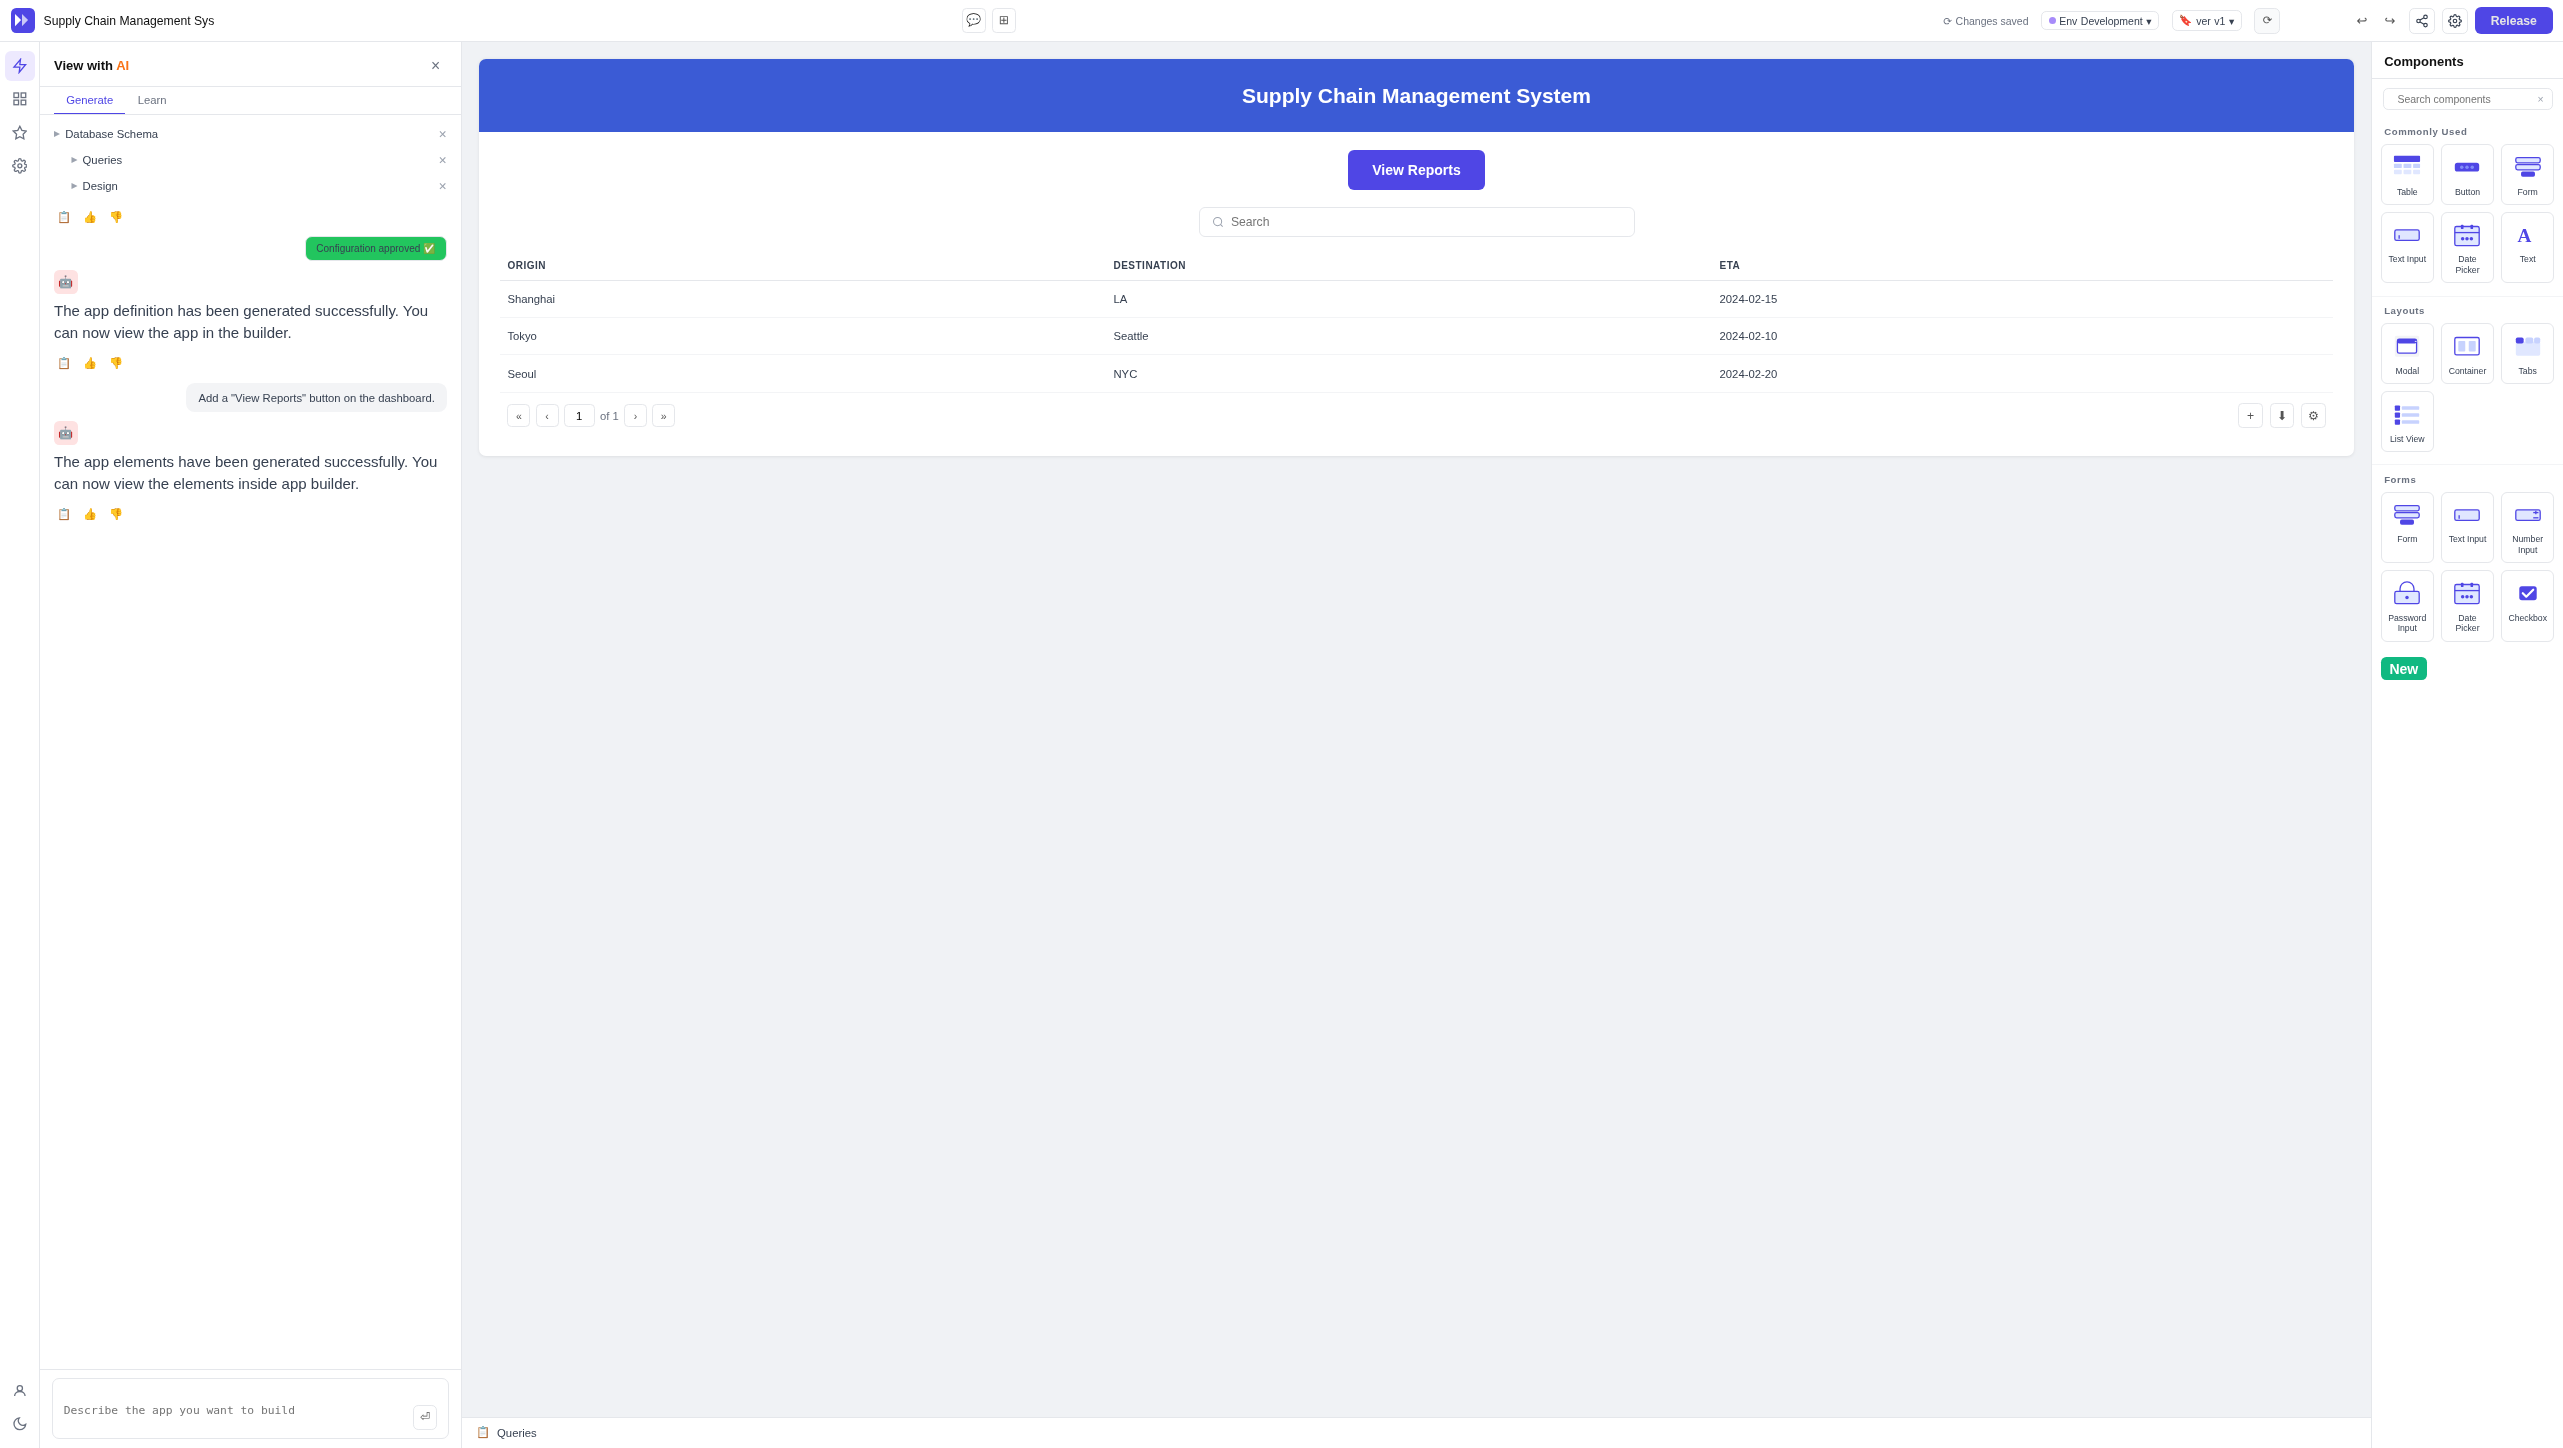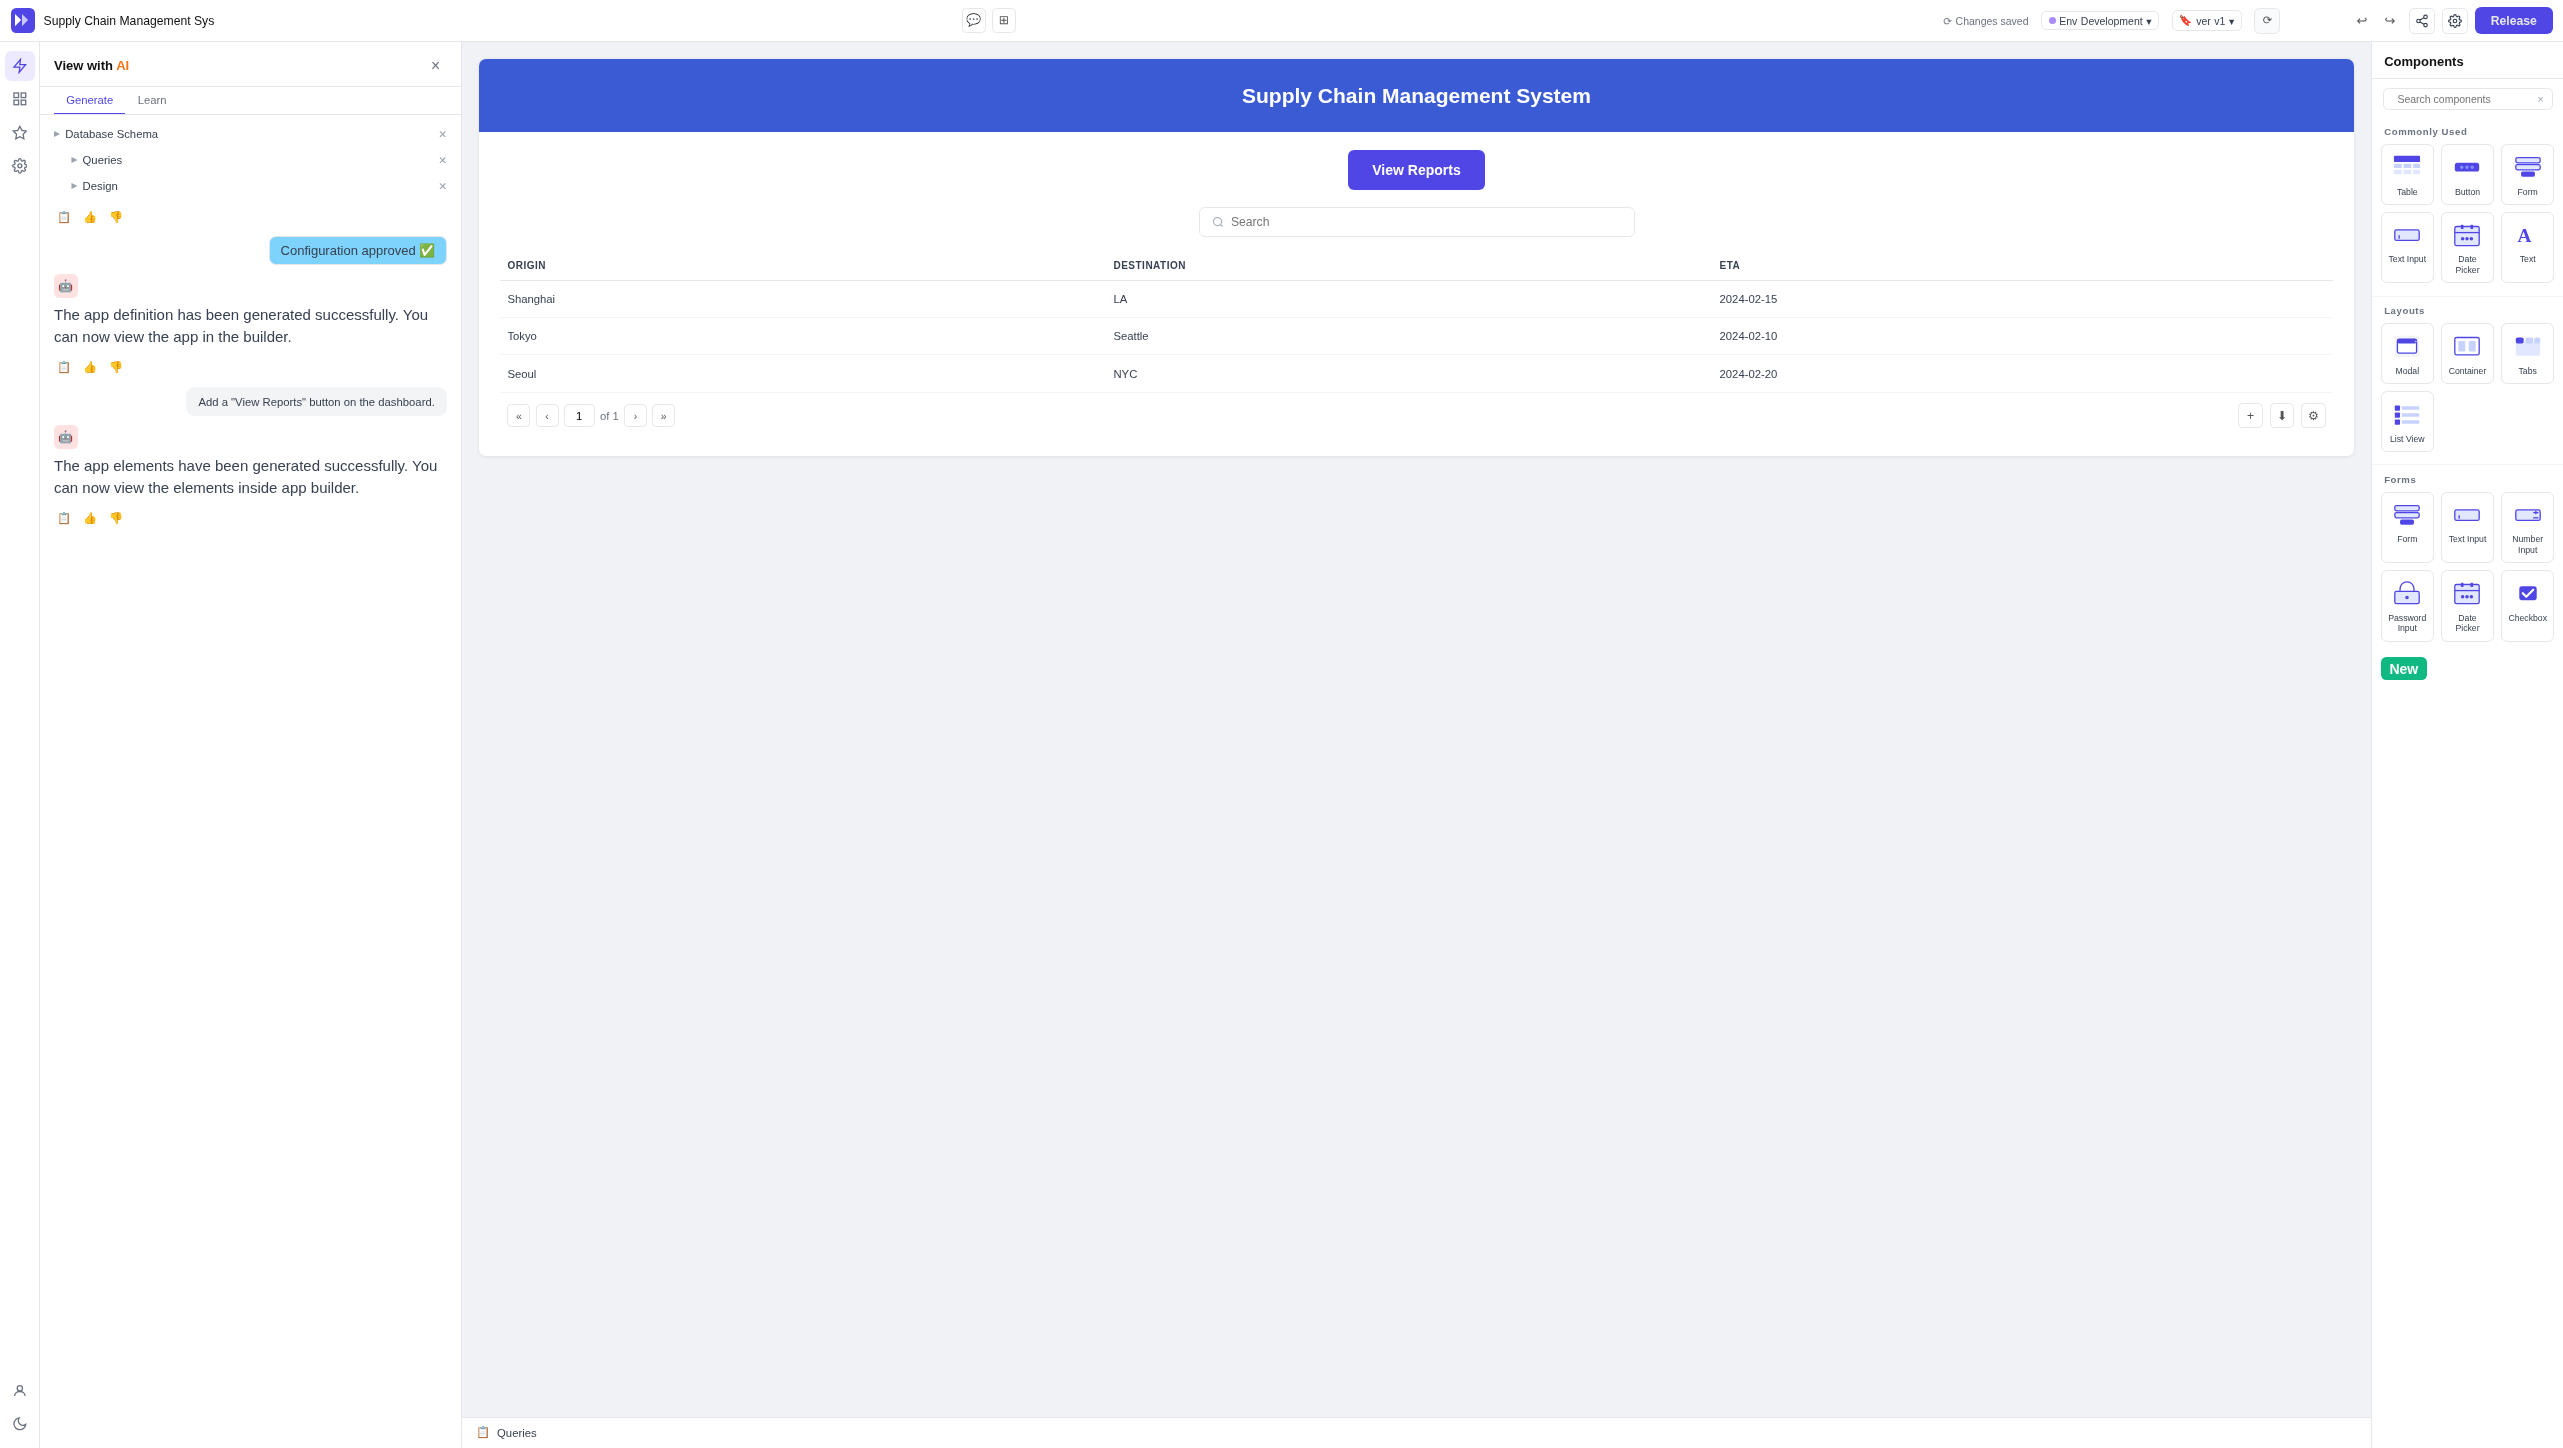--- a/index.html
+++ b/index.html
@@ -47,21 +47,21 @@
     
     .tree-item { display: flex; align-items: center; gap: 5.2px; font-size: 11.3px; color: #374151; padding: 2.6px 0; }
     .tree-item .chevron { font-size: 7.8px; color: #9ca3af; cursor: pointer; }
     .tree-item .item-label { flex: 1; }
     .tree-item .close-x { font-size: 10.5px; color: #9ca3af; cursor: pointer; }
     .tree-item-child { margin-left: 17.4px; }
 
     .ai-actions { display: flex; gap: 5.2px; margin-top: 3.5px; }
     .ai-action-btn { width: 21px; height: 21px; border: none; background: transparent; cursor: pointer; font-size: 11.3px; color: #9ca3af; display: flex; align-items: center; justify-content: center; }
 
-    .config-badge { background: #7dd3fc; border: 0.9px solid #e5e7eb; border-radius: 7px; padding: 6.1px 10.5px; font-size: 13px; color: #374151; display: flex; gap: 5.2px; align-self: flex-end; }
+    .config-badge { background: #22c55e; border: 0.9px solid #e5e7eb; border-radius: 7px; padding: 6.1px 10.5px; font-size: 10px; color: #374151; display: flex; gap: 5.2px; align-self: flex-end; }
 
     .ai-bot-icon { width: 24.4px; height: 24.4px; background: #fee2e2; border-radius: 5.2px; display: flex; align-items: center; justify-content: center; font-size: 12.2px; }
     .ai-message-block { display: flex; flex-direction: column; gap: 5.2px; }
     .ai-message-text { font-size: 15px; color: #374151; line-height: 1.5; }
 
     .user-message { background: #f3f4f6; border-radius: 8.7px; padding: 8.7px 12.2px; font-size: 11.3px; color: #374151; align-self: flex-end; max-width: 85%; }
 
     .ai-panel-footer { padding: 8.7px 12.2px; border-top: 0.9px solid #e5e7eb; }
     .ai-input-wrap { border: 0.9px solid #e5e7eb; border-radius: 7px; padding: 8.7px 10.5px; display: flex; align-items: flex-end; justify-content: space-between; min-height: 61px; }
     .ai-input { flex: 1; border: none; outline: none; font-size: 11.3px; color: #9ca3af; background: transparent; resize: none; }
@@ -266,20 +266,26 @@
         <div class="ai-bot-icon">🤖</div>
         <div class="ai-message-text">The app elements have been generated successfully. You can now view the elements inside app builder.</div>
         <div class="ai-actions">
           <button class="ai-action-btn">📋</button>
           <button class="ai-action-btn">👍</button>
           <button class="ai-action-btn">👎</button>
         </div>
       </div>
     </div>
 
+    <div class="ai-panel-footer">
+      <div class="ai-input-wrap">
+        <textarea class="ai-input" placeholder="Describe the app you want to build" style=""></textarea>
+        <button class="ai-send-btn">⏎</button>
+      </div>
+    </div>
   </div>
 
   <div style="flex:1; display:flex; flex-direction:column; overflow:hidden;">
     <div class="canvas">
       <div class="app-preview">
         <div class="app-header">Supply Chain Management System</div>
         <div class="app-body">
           <button class="view-reports-btn">View Reports</button>
           <div class="search-bar-wrap">
             <svg width="12.2" height="12.2" viewBox="0 0 24 24" fill="none" stroke="#9ca3af" stroke-width="2">

